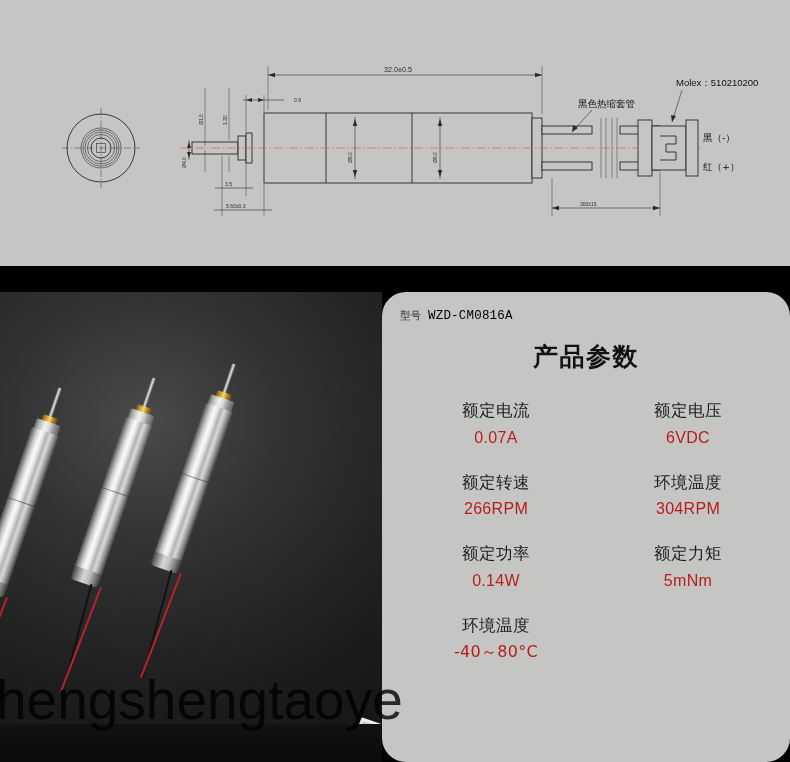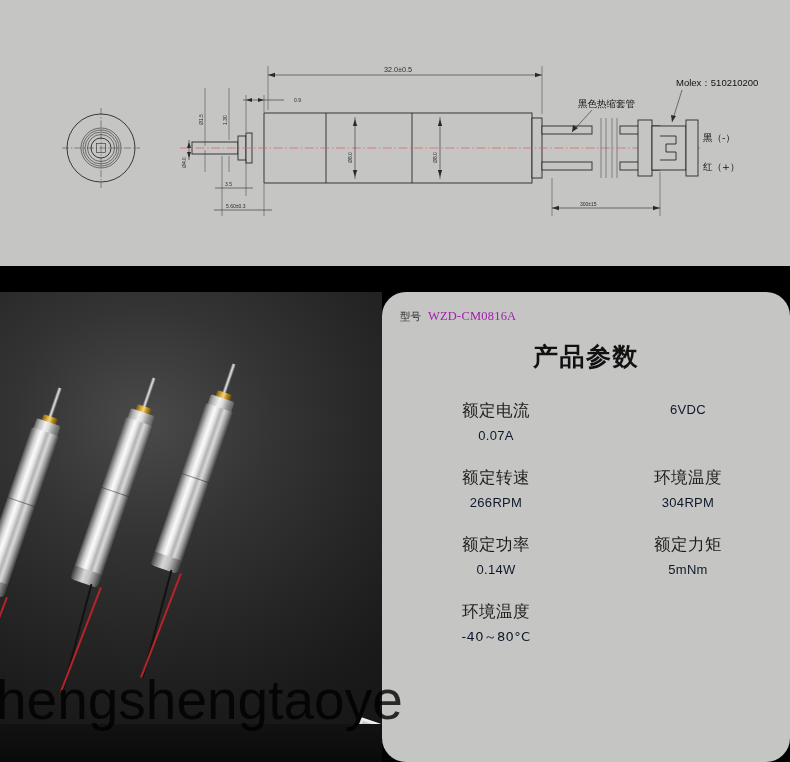--- a/index.html
+++ b/index.html
@@ -103,40 +103,40 @@
   
   #spec-panel {
     position:absolute; left:382px; top:292px; width:408px; height:470px;
     background:#c5c6c4; overflow:hidden;border-radius:24px;
   }
   #model-row {
     position:absolute; left:18px; top:17px;
     display:flex; align-items:baseline; gap:7px;
   }
   #model-label { font-family:"DejaVu Sans", sans-serif; font-size:10.5px; color:#2b2b2b; }
-  #model-value { font-family:Liberation Serif, serif; font-size:12.5px; color:#a21caf; letter-spacing:.2px; }
+  #model-value { font-family:Liberation Mono, monospace; font-size:12.5px; color:#000000; letter-spacing:.2px; }
 
   #spec-title {
     position:absolute; left:0; right:0; top:48px; text-align:center;
     font-family:"DejaVu Sans", sans-serif; font-size:25px; font-weight:bold;
     color:#111; letter-spacing:1.5px;
   }
 
   #spec-grid {
     position:absolute; left:20px; right:8px; top:106px;
     display:grid; grid-template-columns:1fr 1fr;
     row-gap:20px; column-gap:4px;
   }
   .spec-cell { text-align:center; }
   .spec-name {
     font-family:"DejaVu Sans", sans-serif; font-size:16.5px; color:#1c1c1c;
     letter-spacing:.5px; line-height:1.55;
   }
   .spec-value {
-    font-family:"Liberation Sans", sans-serif; font-size:13px; color:#0f172a;
+    font-family:"Liberation Sans", sans-serif; font-size:16px; color:#b91c1c;
     letter-spacing:.3px; line-height:1.5; margin-top:2px;
   }
   .spec-value.cjk { font-family:"DejaVu Sans", sans-serif; }
 
   #watermark {
     position:absolute; left:-4px; top:668px; width:800px;
     font-family:"Liberation Sans", sans-serif; font-size:55px;
     color:rgba(0,0,0,.80); letter-spacing:0px; white-space:nowrap;
     pointer-events:none;
   }
@@ -340,20 +340,21 @@
     <div id="spec-title">产品参数</div>
 
     <div id="spec-grid">
 
       <div class="spec-cell">
         <div class="spec-name">额定电流</div>
         <div class="spec-value">0.07A</div>
       </div>
 
       <div class="spec-cell">
+        <div class="spec-name">额定电压</div>
         <div class="spec-value">6VDC</div>
       </div>
 
       <div class="spec-cell">
         <div class="spec-name">额定转速</div>
         <div class="spec-value">266RPM</div>
       </div>
 
       <div class="spec-cell">
         <div class="spec-name">环境温度</div>

